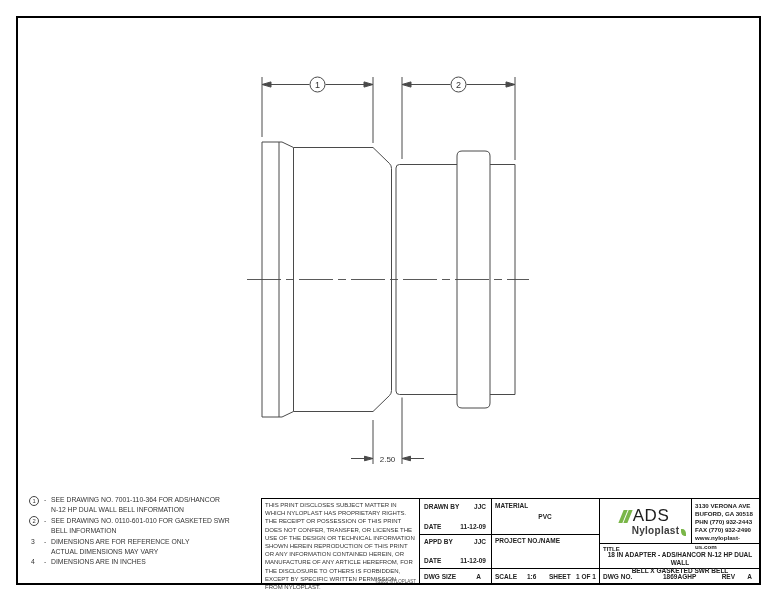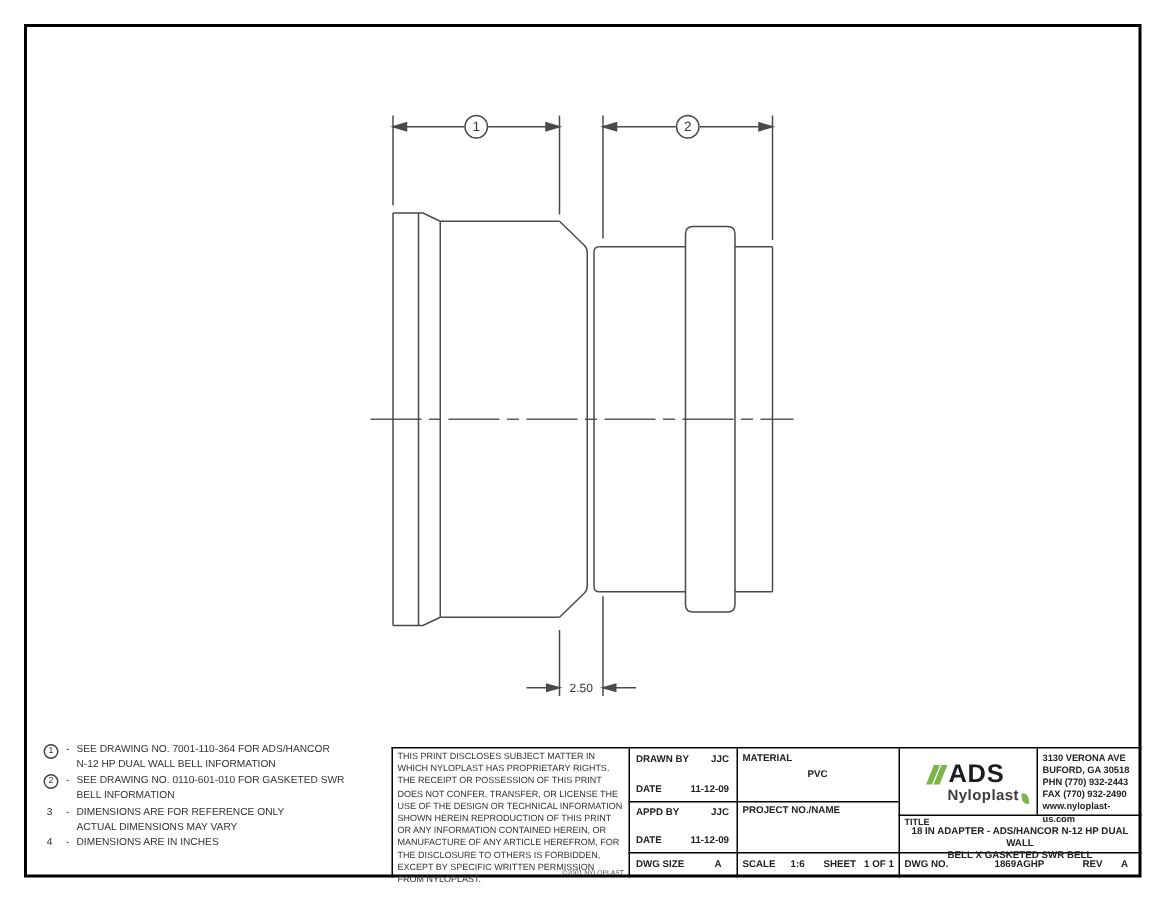--- a/index.html
+++ b/index.html
@@ -33,21 +33,21 @@
 
   #material-cell .big-val{position:absolute;left:0;right:0;top:14px;text-align:center;font-weight:bold;}
   .corner-label{position:absolute;left:4px;top:3px;font-weight:bold;}
 
   
   #logo-cell{position:absolute;left:337px;top:0;width:92px;height:44px;
              display:flex;flex-direction:column;align-items:center;justify-content:center;}
   #logo-ads{display:flex;align-items:center;}
   .logo-slash{display:inline-block;width:3.5px;height:13px;background:#7ab648;
               transform:skewX(-22deg);margin-right:1.5px;}
-  #ads-text{font-weight:700;font-size:17px;letter-spacing:0.5px;color:#1c1c1c;margin-left:2px;}
+  #ads-text{font-weight:400;font-size:17px;letter-spacing:0.5px;color:#1c1c1c;margin-left:2px;}
   #nyloplast-row{display:flex;align-items:flex-end;margin-top:-1px;margin-left:28px;}
   #nyloplast-text{font-weight:bold;font-size:10px;color:#3d3d3d;letter-spacing:0.3px;}
   #nyloplast-leaf{display:inline-block;width:5px;height:7px;background:#7ab648;
                   border-radius:0 70% 0 70%;margin-left:2px;}
 
   #address-cell{position:absolute;left:429px;top:0;width:70px;height:44px;
                 padding:2.5px 0 0 4px;box-sizing:border-box;font-size:6.2px;font-weight:bold;
                 line-height:8.2px;color:#222;}
   #title-cell{position:absolute;left:337px;top:44px;width:162px;height:25px;}
   #title-lines{position:absolute;left:0;right:0;top:8px;text-align:center;font-weight:bold;

